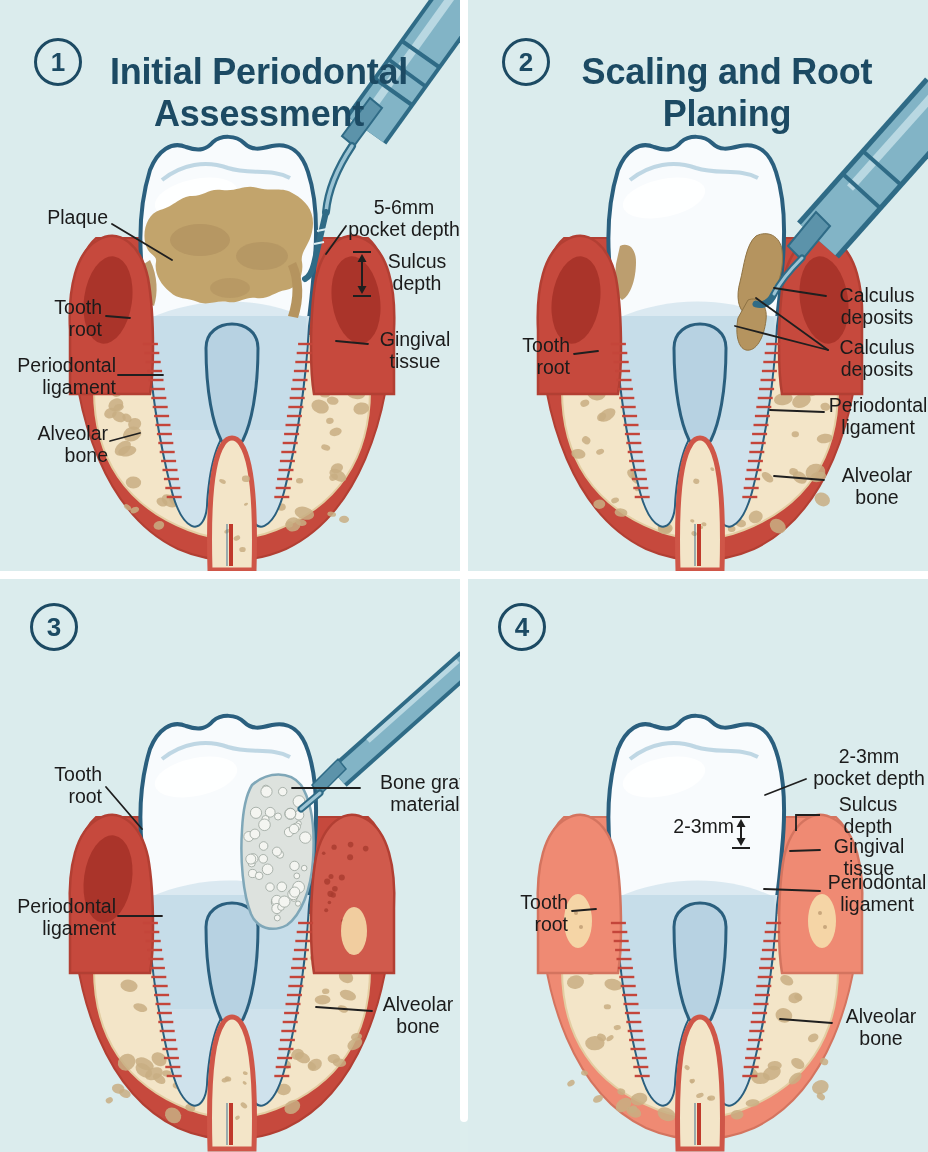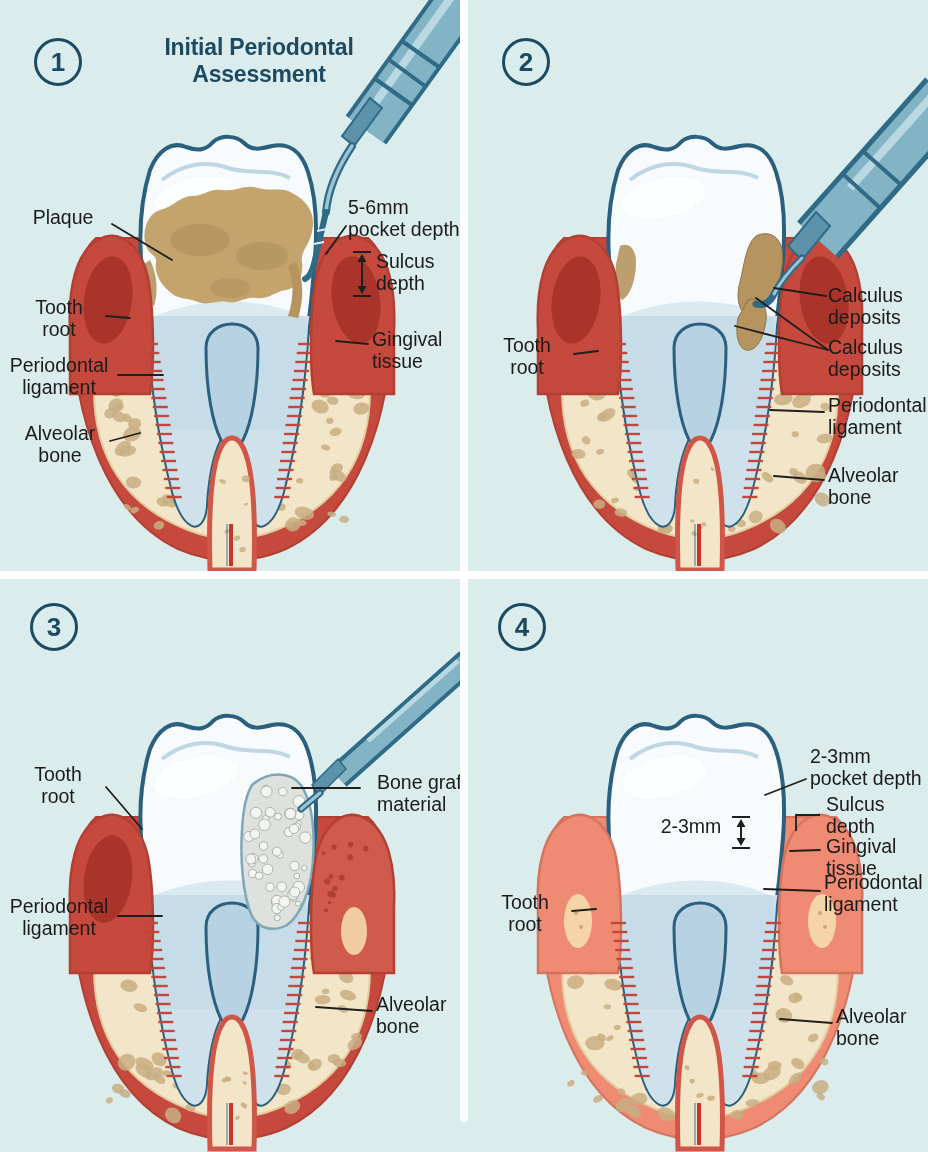--- a/index.html
+++ b/index.html
@@ -11,27 +11,27 @@
   #p3{left:0;top:579px;width:460px;height:573px;}
   #p4{left:468px;top:579px;width:460px;height:573px;}
   .divider-v{position:absolute;left:460px;top:0;width:8px;height:1122px;background:#ffffff;border-radius:0 0 4px 4px;}
   .divider-h{position:absolute;left:0;top:571px;width:928px;height:8px;background:#ffffff;}
   .scene{position:absolute;left:0;top:0;width:100%;height:100%;}
   .scene svg{display:block;width:100%;height:100%;}
   .step-circle{position:absolute;width:42px;height:42px;border:3px solid #1c4a63;border-radius:50%;
     display:flex;align-items:center;justify-content:center;font-size:26px;font-weight:700;color:#1c4a63;background:transparent;}
   #p1 .step-circle,#p2 .step-circle{left:34px;top:38px;}
   #p3 .step-circle,#p4 .step-circle{left:30px;top:24px;}
-  .panel-title{position:absolute;left:64px;right:6px;margin:0;text-align:center;font-size:23px;line-height:1.17;
+  .panel-title{position:absolute;left:64px;right:6px;margin:17px;text-align:center;font-size:36px;line-height:1.17;
     font-weight:700;color:#1c4a63;white-space:pre-line;letter-spacing:-0.2px;}
   #p1 .panel-title,#p2 .panel-title{top:34px;}
   #p3 .panel-title,#p4 .panel-title{top:28px;}
   .lbl{position:absolute;font-size:19.5px;line-height:1.13;color:#1b1b1b;white-space:pre-line;}
-  .lbl.r{text-align:center;}
-  .lbl.l{text-align:left;}
+  .lbl.r{text-align:right;}
+  .lbl.l{text-align:center;}
 </style>
 </head>
 <body>
 
 <div id="stage">
 
   <div class="panel" id="p1">
     <div class="scene" id="scene1">
         <svg viewBox="0 0 460 571" xmlns="http://www.w3.org/2000/svg" preserveAspectRatio="xMidYMin meet">
           <path d="M72,315 C72,282 80,252 96,238 L368,238 C384,252 392,282 392,315 C392,420 356,516 286,549 C252,564 212,564 178,549 C108,516 72,420 72,315 Z" fill="#c6493d" stroke="#b23f33" stroke-width="2"></path>
@@ -341,20 +341,22 @@
             <line x1="360" y1="350" x2="288" y2="298" stroke="#1f1f1f" stroke-width="1.8" stroke-linecap="round"></line>
             <line x1="360" y1="350" x2="267" y2="326" stroke="#1f1f1f" stroke-width="1.8" stroke-linecap="round"></line>
             <line x1="356" y1="412" x2="302" y2="410" stroke="#1f1f1f" stroke-width="1.8" stroke-linecap="round"></line>
             <line x1="356" y1="480" x2="306" y2="476" stroke="#1f1f1f" stroke-width="1.8" stroke-linecap="round"></line>
           </g>
         </svg>
       </div>
     <div class="step-circle">
         <span>2</span>
       </div>
+    <h2 class="panel-title">Scaling and Root
+Planing</h2>
     <div class="lbl r" style="left:16px;top:334px;width:86px">Tooth
 root</div>
     <div class="lbl l" style="left:360px;top:284px;width:98px">Calculus
 deposits</div>
     <div class="lbl l" style="left:360px;top:336px;width:98px">Calculus
 deposits</div>
     <div class="lbl l" style="left:360px;top:394px;width:100px">Periodontal
 ligament</div>
     <div class="lbl l" style="left:360px;top:464px;width:98px">Alveolar
 bone</div>

